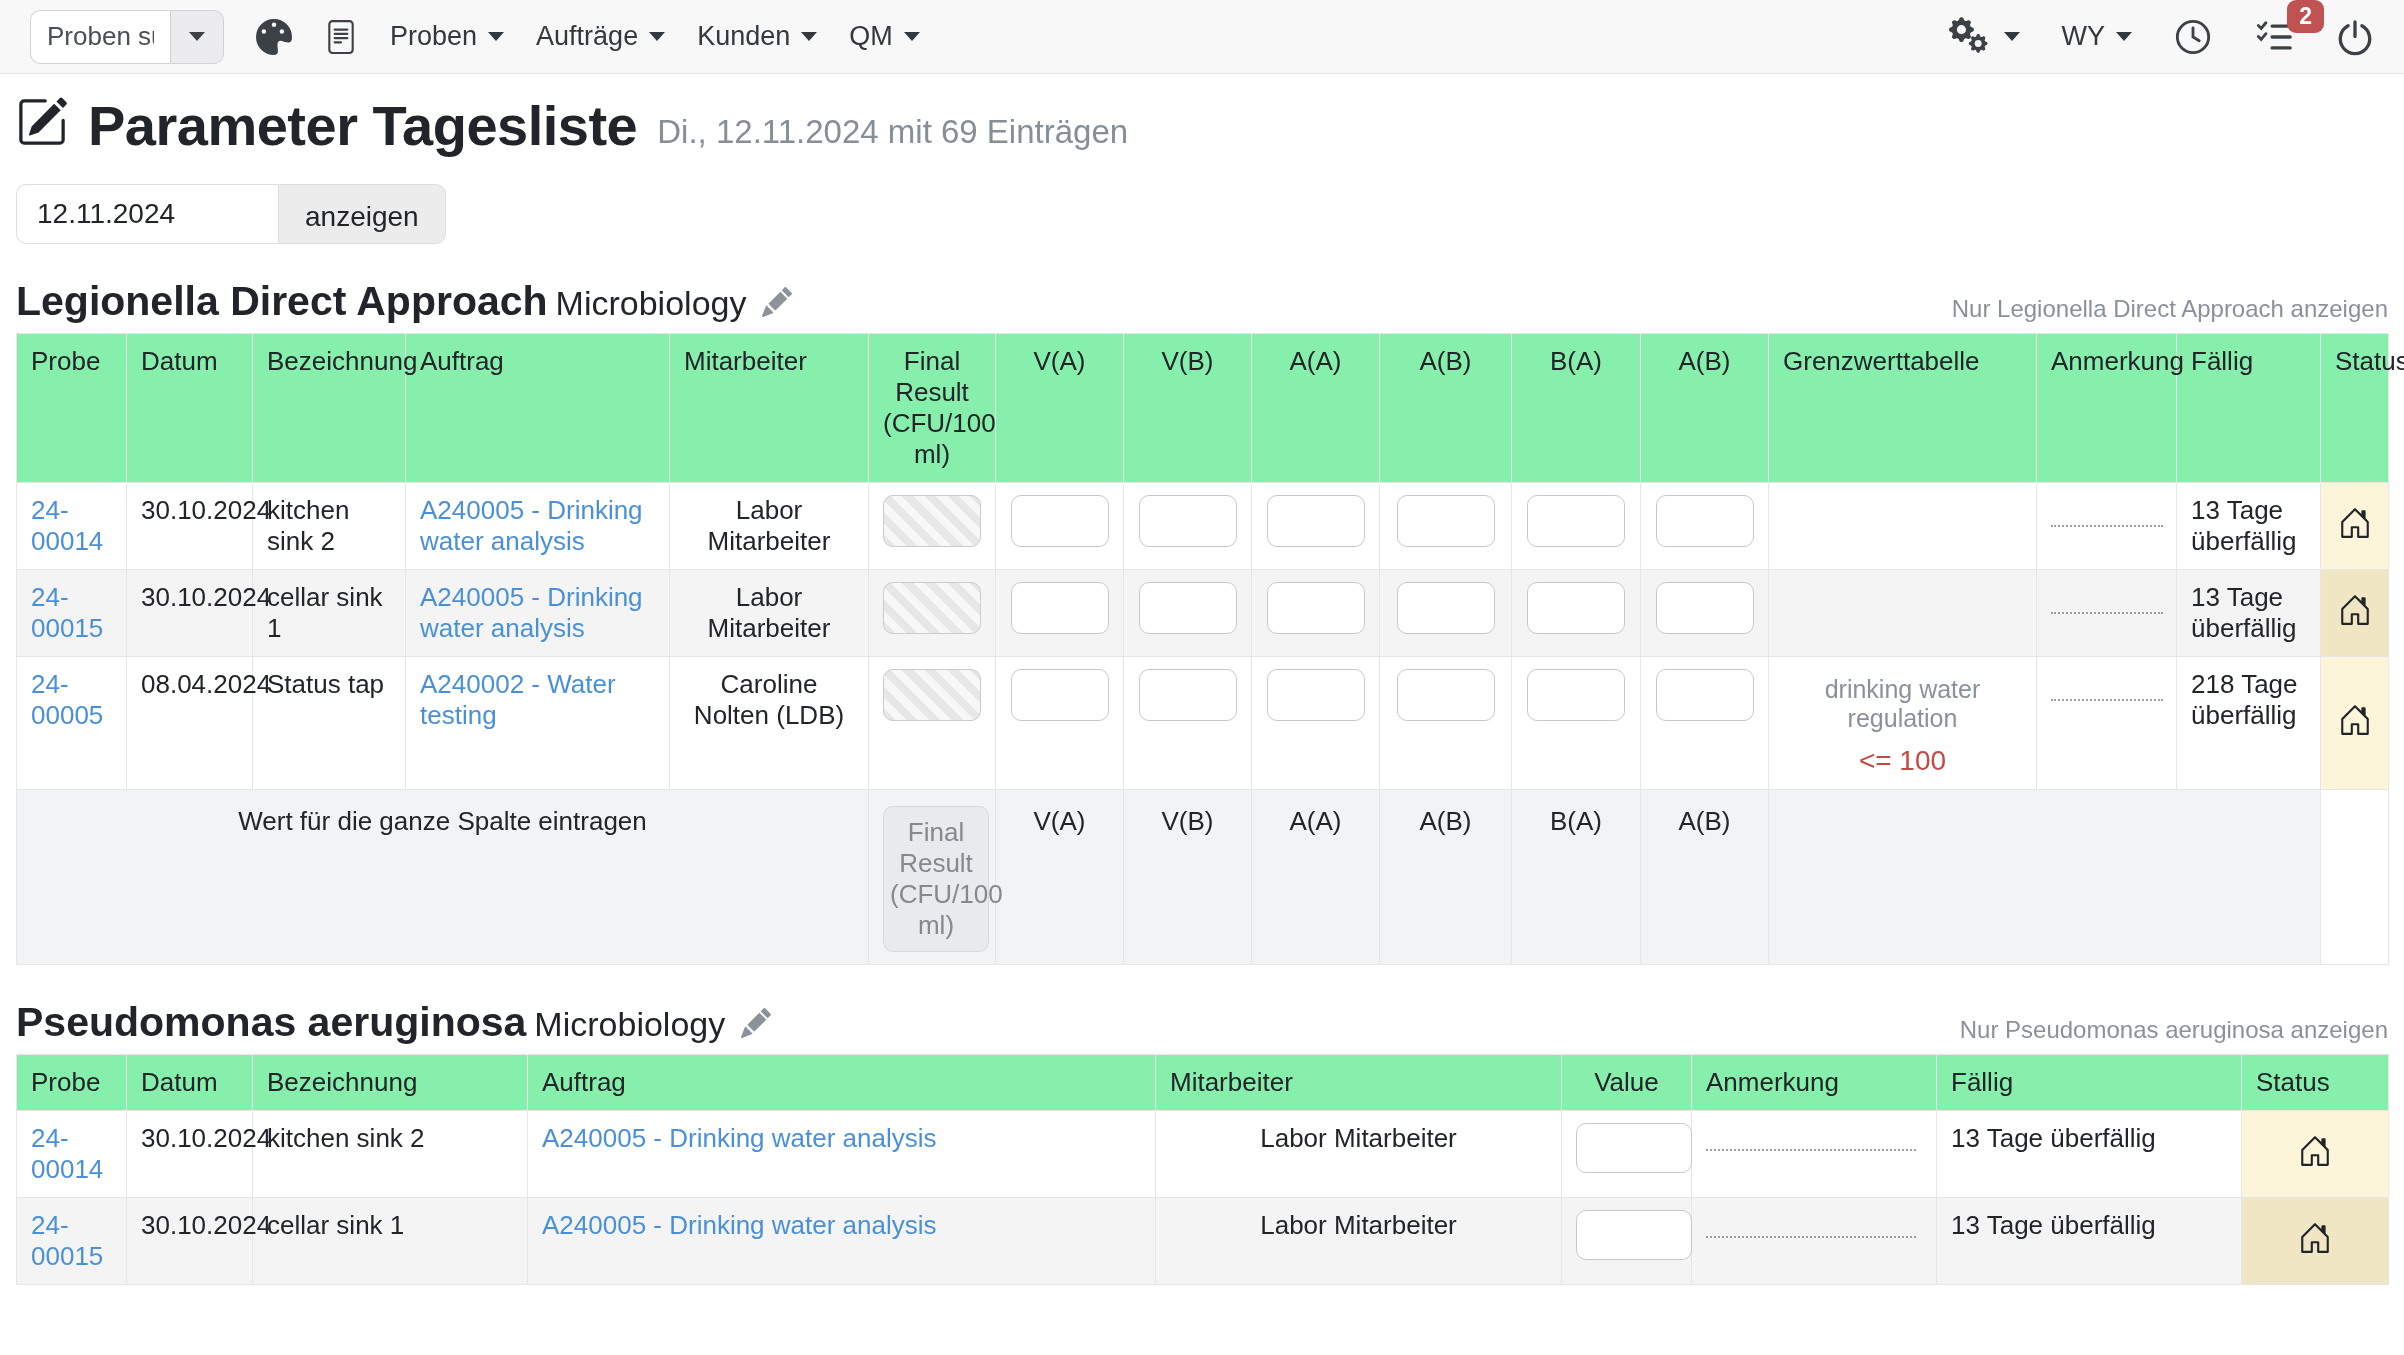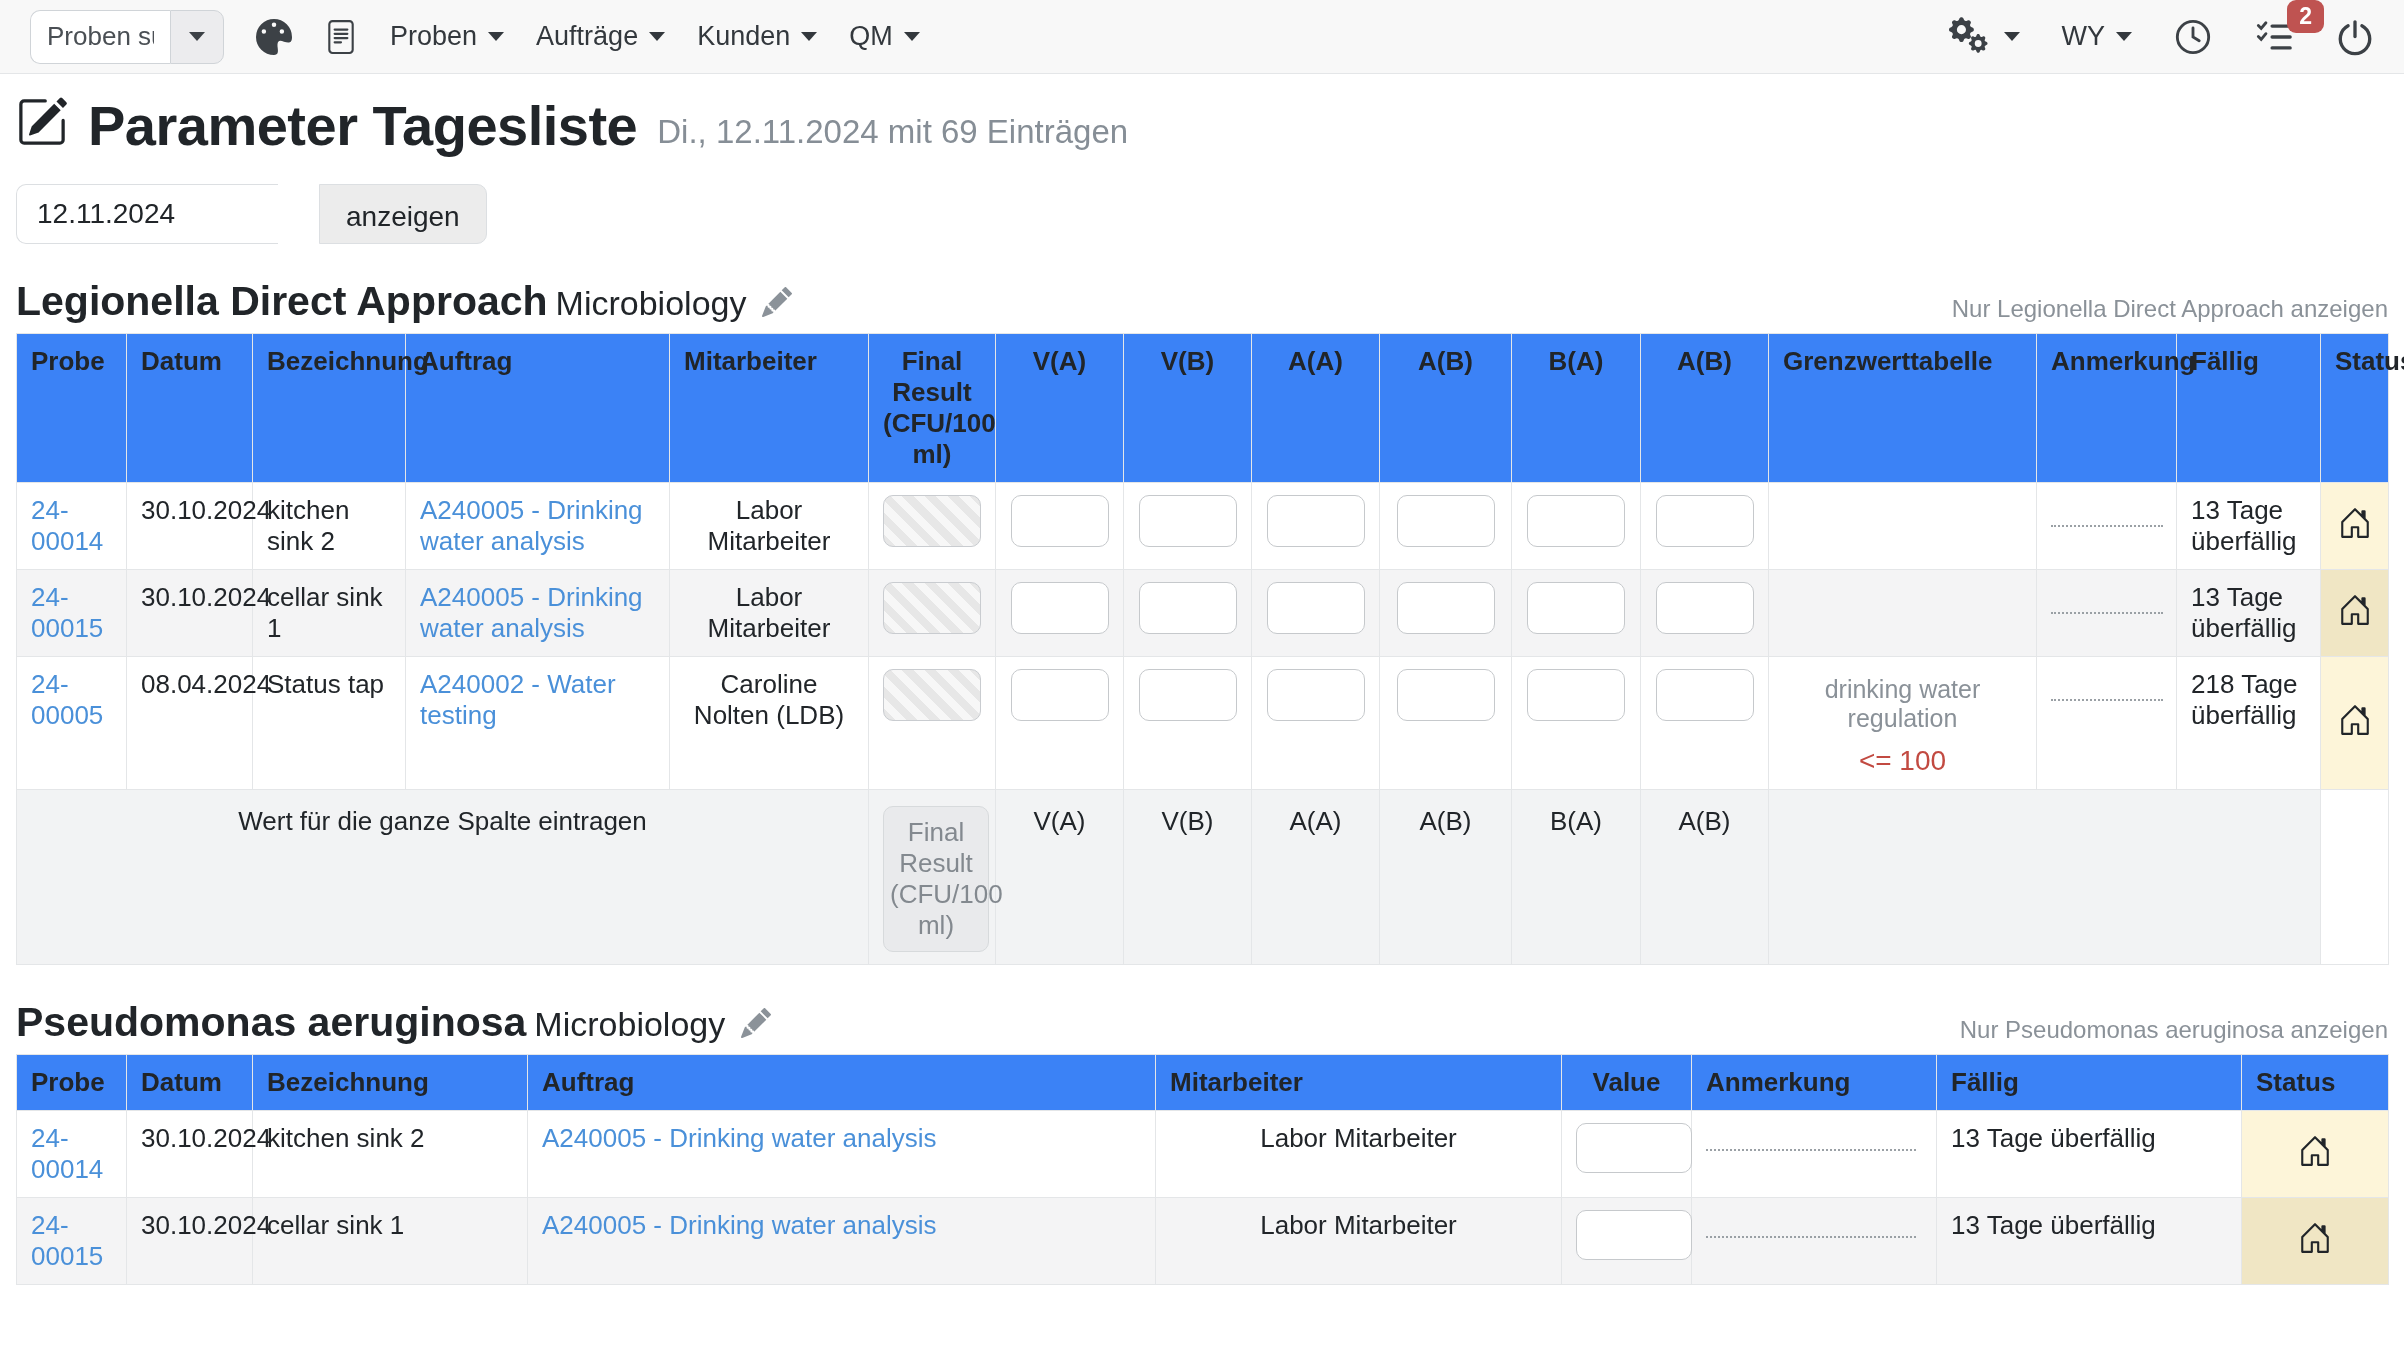--- a/index.html
+++ b/index.html
@@ -53,21 +53,21 @@
   .edit-page-icon { color: #212529; padding-bottom: 4px; }
 
   .tabs { margin-top: 22px; display: flex; gap: 14px; }
   .tab {
     font-size: 28px; padding: 0 26px; height: 58px; display: flex; align-items: center;
     gap: 13px; border-radius: 10px; border: 1px solid #e4e4e4; background: #fff;
     color: #212529; font-family: inherit; cursor: pointer;
   }
   .tab.active { background: #3d8bd2; border-color: #3d8bd2; color: #fff; }
 
-  .date-row { margin-top: 28px; display: flex; height: 60px; gap: 41px; }
+  .date-row { margin-top: 28px; display: flex; height: 60px; }
   .date-input {
     width: 262px; border: 1px solid #dcdfe2; border-right: none;
     border-radius: 10px 0 0 10px; padding: 0 20px; font-size: 28px; outline: none;
     font-family: inherit; color: #212529; background: #fff;
   }
   .show-btn {
     padding: 16px 26px; font-size: 28px; border: 1px solid #dcdfe2;
     border-radius: 0 10px 10px 0; background: #ececec; color: #212529;
     font-family: inherit; cursor: pointer;
   }
@@ -75,21 +75,21 @@
   
   .section-header { margin-top: 36px; display: flex; align-items: center; gap: 16px; }
   .sec-title { font-size: 41px; font-weight: bold; line-height: 1.05; }
   .sec-cat { font-size: 34px; font-weight: normal; margin-left: 8px; }
   .pencil { color: #8b9299; cursor: pointer; display: flex; align-items: center; }
   .section-filter { margin-left: auto; font-size: 24px; color: #8a9198; align-self: flex-end; cursor: pointer; }
 
   
   table { width: 100%; border-collapse: collapse; margin-top: 10px; font-size: 26px; table-layout: fixed; }
   th, td { border: 1px solid #e4e6e8; padding: 12px 14px; vertical-align: top; text-align: left; }
-  thead th { background: #3b82f6; font-weight: bold; }
+  thead th { background: #86efac; font-weight: normal; }
   .ctr { text-align: center; }
   tr.striped td { background: #f4f4f5; }
   a.cell-link { color: #4a90d9; cursor: pointer; }
   .val-input {
     width: 98px; height: 52px; border: 1px solid #c6c9cc; border-radius: 10px;
     background: #fff; outline: none; font-size: 26px; padding: 0 8px; font-family: inherit;
   }
   .hatch {
     width: 98px; height: 52px; border: 1px solid #c9ccd0; border-radius: 10px;
     display: inline-block;

